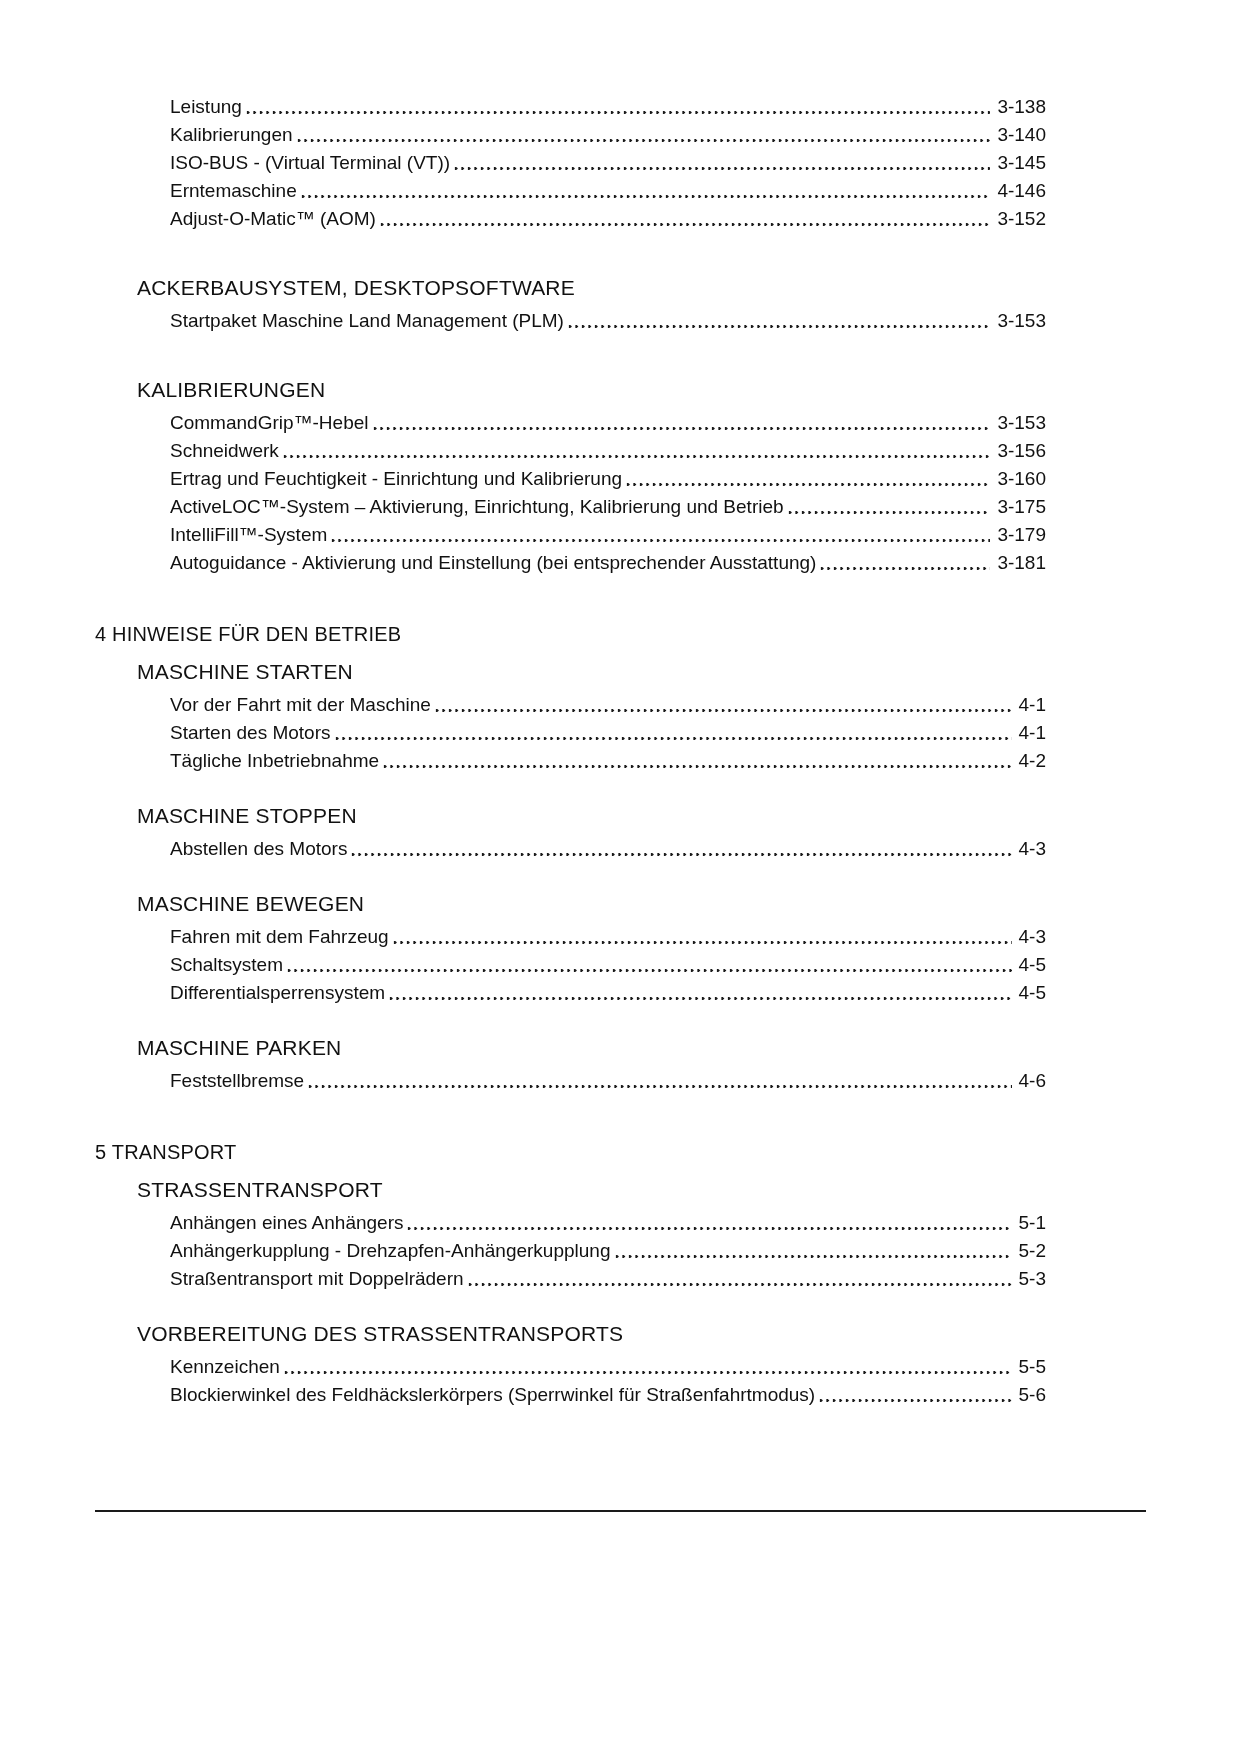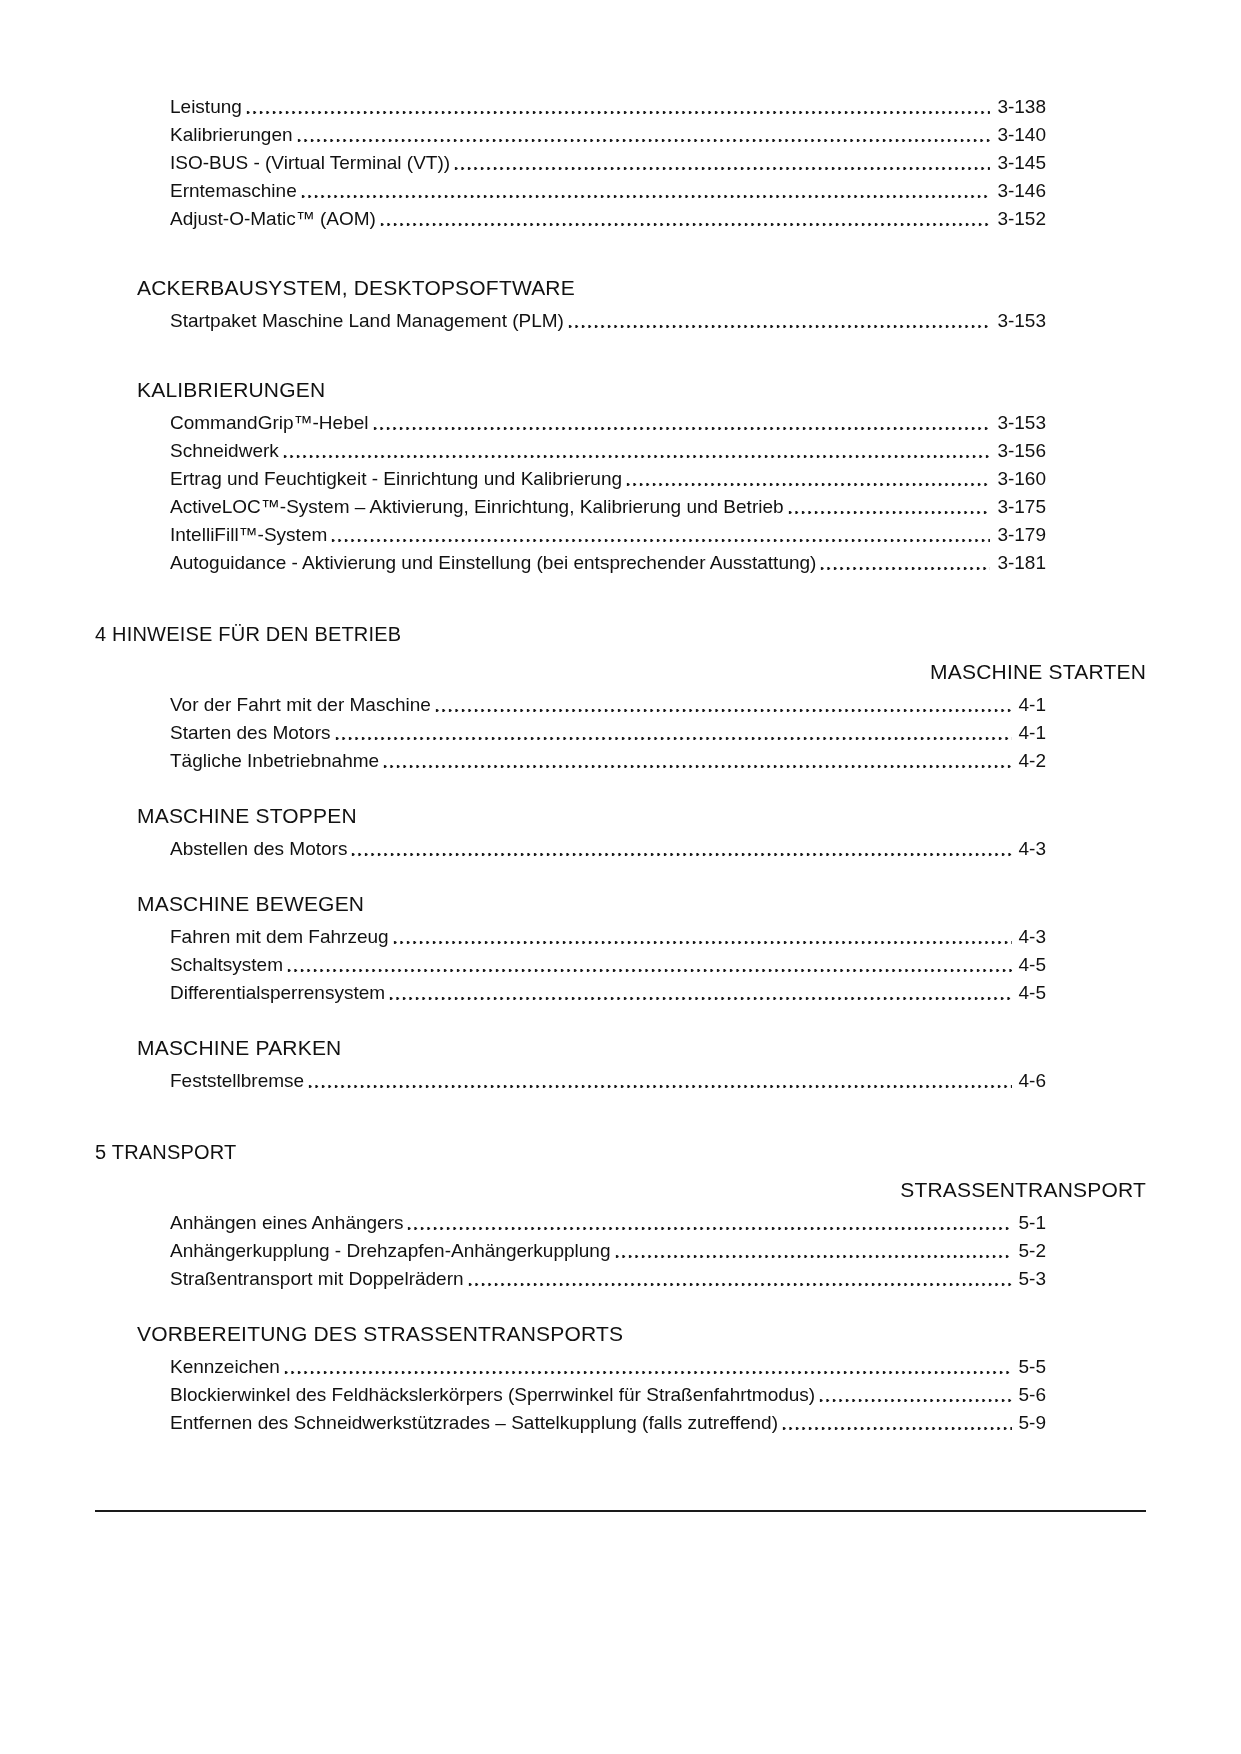--- a/index.html
+++ b/index.html
@@ -43,21 +43,21 @@
     margin: 0 0 4px 0;
     font-size: 20px;
     line-height: 34px;
     font-weight: 400;
     letter-spacing: 0.2px;
   }
   .section { margin-top: 38px; }
   .group { margin-top: 0; }
   .chapter { margin-top: 40px; }
   .chapter .section { margin-top: 24px; }
-  .chapter .section:first-of-type { margin-top: 4px; text-align: right; }
+  .chapter .section:first-of-type { margin-top: 4px; }
   .bottom-rule {
     position: absolute;
     left: 95px;
     top: 1510px;
     width: 1051px;
     height: 2px;
     background: #1a1a1a;
   }
 </style>
 </head>
@@ -77,21 +77,21 @@
         <span class="p">3-140</span>
       </div>
     <div class="entry">
         <span class="t">ISO-BUS - (Virtual Terminal (VT))</span>
         <span class="dots"></span>
         <span class="p">3-145</span>
       </div>
     <div class="entry">
         <span class="t">Erntemaschine</span>
         <span class="dots"></span>
-        <span class="p">3-146</span>
+        <span class="p">4-146</span>
       </div>
     <div class="entry">
         <span class="t">Adjust-O-Matic™ (AOM)</span>
         <span class="dots"></span>
         <span class="p">3-152</span>
       </div>
   </div>
 
   <div class="section">
     <h2 class="section-heading">ACKERBAUSYSTEM, DESKTOPSOFTWARE</h2>
@@ -223,23 +223,18 @@
       <div class="entry">
           <span class="t">Kennzeichen</span>
           <span class="dots"></span>
           <span class="p">5-5</span>
         </div>
       <div class="entry">
           <span class="t">Blockierwinkel des Feldhäckslerkörpers (Sperrwinkel für Straßenfahrtmodus)</span>
           <span class="dots"></span>
           <span class="p">5-6</span>
         </div>
-      <div class="entry">
-          <span class="t">Entfernen des Schneidwerkstützrades – Sattelkupplung (falls zutreffend)</span>
-          <span class="dots"></span>
-          <span class="p">5-9</span>
-        </div>
     </div>
   </div>
 
   <div class="bottom-rule"></div>
 
 </div>
 
 </body></html>

